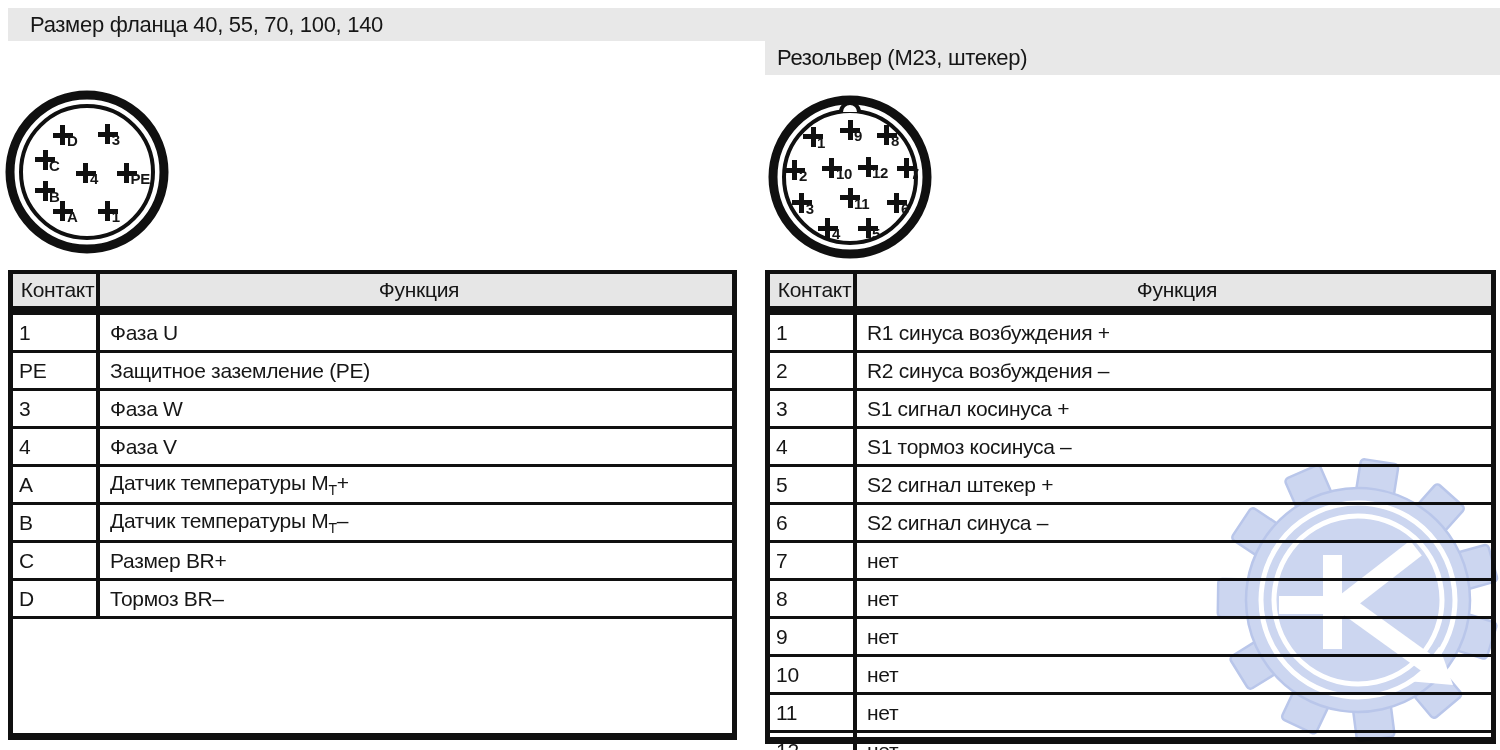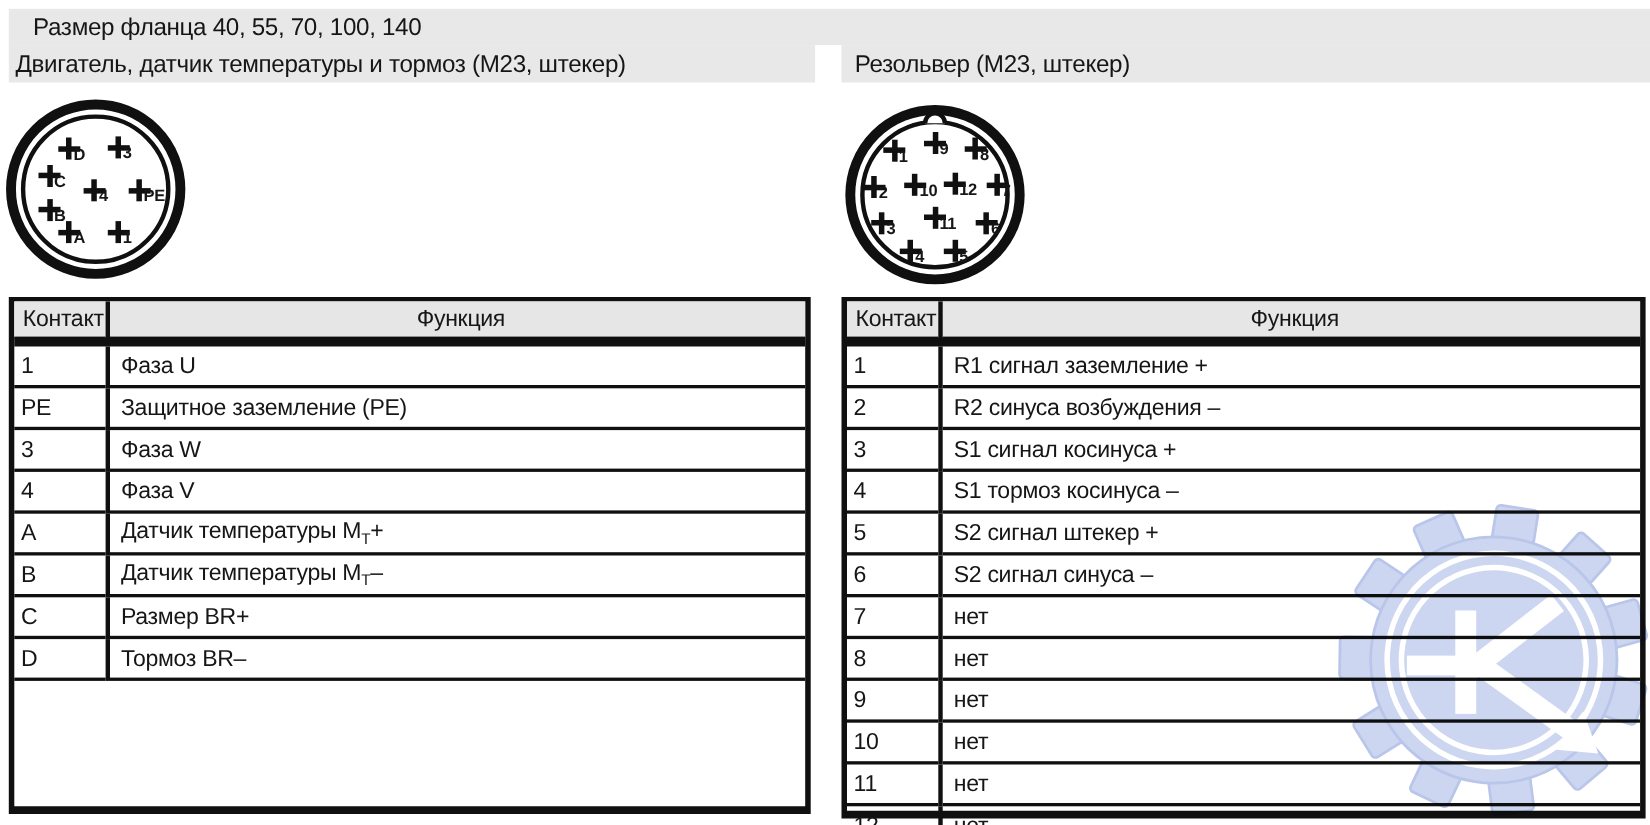--- a/index.html
+++ b/index.html
@@ -42,23 +42,20 @@
              mix-blend-mode:multiply;pointer-events:none;}
 </style>
 </head>
 <body>
 
 <div class="page">
 
   <div class="strip strip-flange">
     <span>Размер фланца 40, 55, 70, 100, 140</span>
   </div>
-  <div class="strip strip-motor">
-    <span>Двигатель, датчик температуры и тормоз (M23, штекер)</span>
-  </div>
   <div class="strip strip-resolver">
     <span>Резольвер (M23, штекер)</span>
   </div>
 
   <div class="connector" style="left:1px;top:86px;">
     <svg width="172" height="172" viewBox="0 0 172 172">
       <circle cx="86" cy="86" r="77" fill="#fff" stroke="#101010" stroke-width="9"></circle>
       <circle cx="86" cy="86" r="66" fill="#fff" stroke="#101010" stroke-width="4"></circle>
     </svg>
     <div class="pins">
@@ -233,21 +230,21 @@
           <th class="c1">Контакт</th>
           <th>Функция</th>
         </tr>
         <tr class="sep">
             <td colspan="2"></td>
           </tr>
       </thead>
       <tbody>
           <tr>
             <td class="c1">1</td>
-            <td>R1 сигнал заземление +</td>
+            <td>R1 синуса возбуждения +</td>
           </tr>
           <tr>
             <td class="c1">2</td>
             <td>R2 синуса возбуждения –</td>
           </tr>
           <tr>
             <td class="c1">3</td>
             <td>S1 сигнал косинуса +</td>
           </tr>
           <tr>

